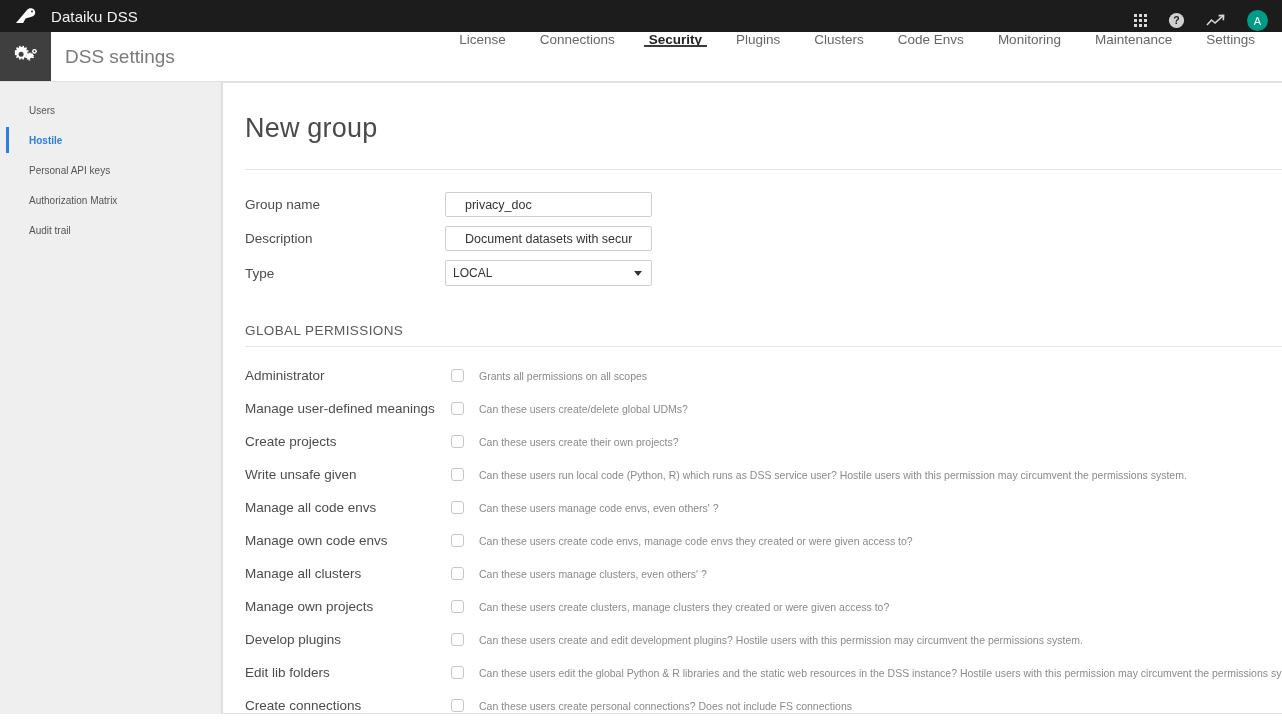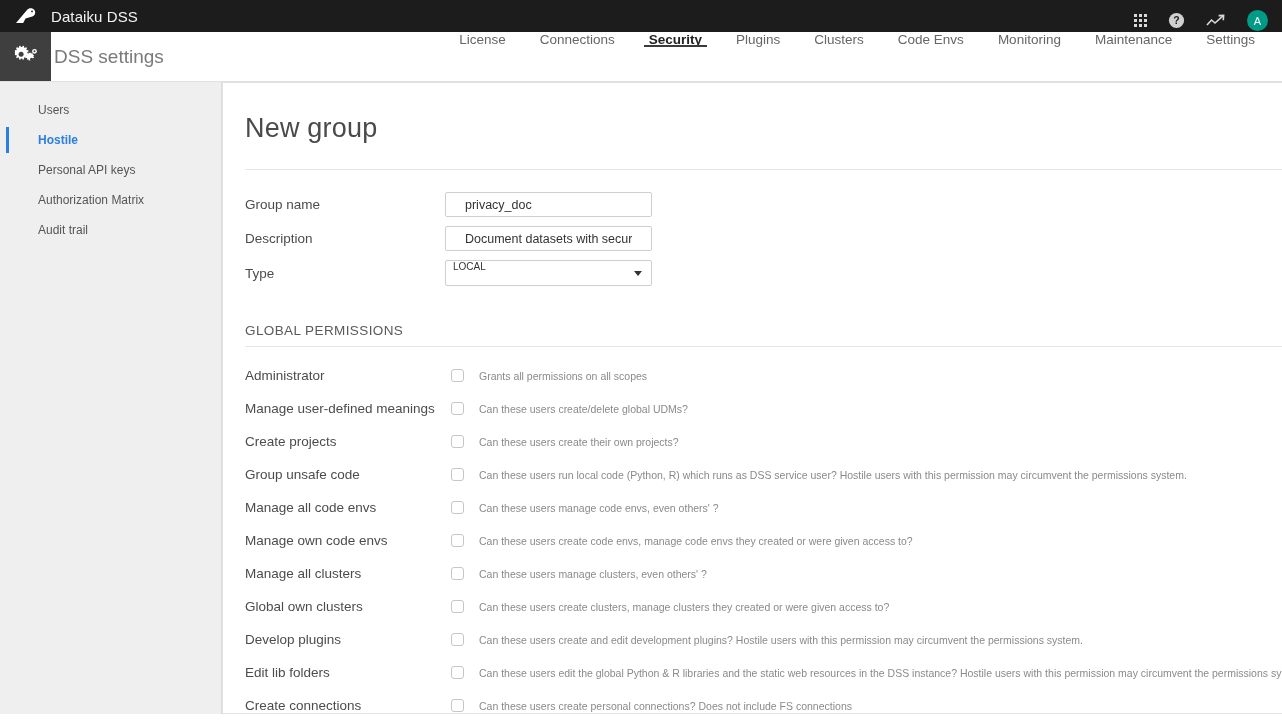--- a/index.html
+++ b/index.html
@@ -45,21 +45,21 @@
     display:flex; align-items:stretch;
     border-bottom:1px solid #e0e0e0;
     position:relative;
   }
   .gear-cell {
     width:51px; background:#3f3f3f;
     display:flex; align-items:center; justify-content:center;
   }
   .settings-title {
     display:flex; align-items:center;
-    padding-left:3px;
+    padding-left:14px;
     font-size:19px; color:#7a7a7a; font-weight:300;
   }
   .tabs {
     margin-left:auto; display:flex; align-items:flex-start;
     padding-right:10px;
   }
   .tab {
     display:flex; align-items:center;
     padding:0 17px;
     font-size:13.5px; color:#666; cursor:pointer;
@@ -80,22 +80,22 @@
 
   
   .sidebar {
     width:222px; background:#efefef;
     padding-top:13px;
     flex-shrink:0;
     border-right:1px solid #dcdcdc;
   }
   .side-item {
     height:30px; display:flex; align-items:center;
-    padding-left:38px;
-    font-size:12px; color:#555;
+    padding-left:29px;
+    font-size:10px; color:#555;
     cursor:pointer; position:relative;
   }
   .side-item.active { color:#2a7fe0; font-weight:bold; }
   .side-item.active:before {
     content:""; position:absolute; left:6px; top:2px; bottom:2px;
     width:3px; background:#2a7fe0;
   }
 
   
   .panel-wrap {
@@ -136,24 +136,24 @@
     border:1px solid #cfcfcf; border-radius:2px;
     font-size:12.5px; color:#333;
     padding:0 19px;
     font-family:"Liberation Sans", sans-serif;
     background:#fff;
     outline:none;
   }
   .select-input {
     width:207px; height:26px;
     border:1px solid #cfcfcf; border-radius:2px;
-    font-size:10px; color:#333;
+    font-size:12px; color:#333;
     padding:0 7px;
     background:#fff;
-    display:flex; align-items:flex-start;
+    display:flex; align-items:center;
     position:relative; cursor:pointer;
   }
   .caret {
     position:absolute; right:9px; top:50%;
     width:0; height:0; margin-top:-2px;
     border-left:4px solid transparent;
     border-right:4px solid transparent;
     border-top:5px solid #333;
   }
 
@@ -304,41 +304,41 @@
           <div class="perm-label">Manage user-defined meanings</div>
           <div class="perm-check"></div>
           <div class="perm-desc">Can these users create/delete global UDMs?</div>
         </div>
         <div class="perm-row">
           <div class="perm-label">Create projects</div>
           <div class="perm-check"></div>
           <div class="perm-desc">Can these users create their own projects?</div>
         </div>
         <div class="perm-row">
-          <div class="perm-label">Group unsafe code</div>
+          <div class="perm-label">Write unsafe given</div>
           <div class="perm-check"></div>
           <div class="perm-desc">Can these users run local code (Python, R) which runs as DSS service user? Hostile users with this permission may circumvent the permissions system.</div>
         </div>
         <div class="perm-row">
           <div class="perm-label">Manage all code envs</div>
           <div class="perm-check"></div>
           <div class="perm-desc">Can these users manage code envs, even others' ?</div>
         </div>
         <div class="perm-row">
           <div class="perm-label">Manage own code envs</div>
           <div class="perm-check"></div>
           <div class="perm-desc">Can these users create code envs, manage code envs they created or were given access to?</div>
         </div>
         <div class="perm-row">
           <div class="perm-label">Manage all clusters</div>
           <div class="perm-check"></div>
           <div class="perm-desc">Can these users manage clusters, even others' ?</div>
         </div>
         <div class="perm-row">
-          <div class="perm-label">Global own clusters</div>
+          <div class="perm-label">Manage own projects</div>
           <div class="perm-check"></div>
           <div class="perm-desc">Can these users create clusters, manage clusters they created or were given access to?</div>
         </div>
         <div class="perm-row">
           <div class="perm-label">Develop plugins</div>
           <div class="perm-check"></div>
           <div class="perm-desc">Can these users create and edit development plugins? Hostile users with this permission may circumvent the permissions system.</div>
         </div>
         <div class="perm-row">
           <div class="perm-label">Edit lib folders</div>

